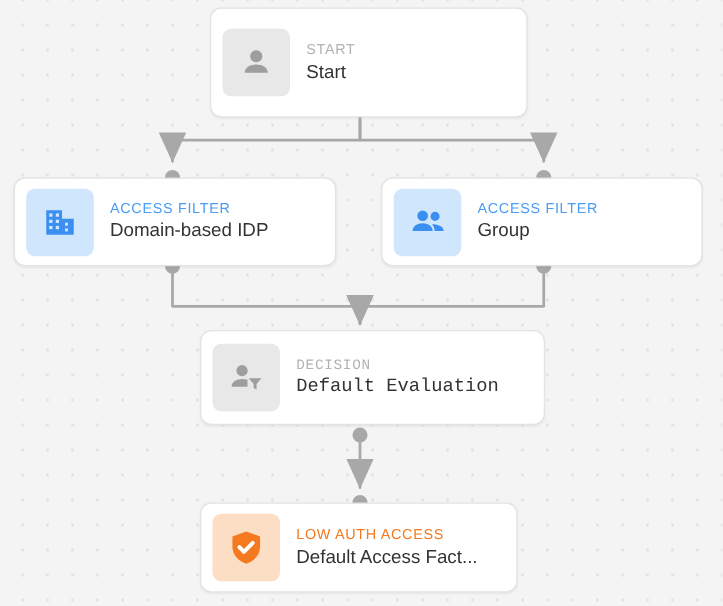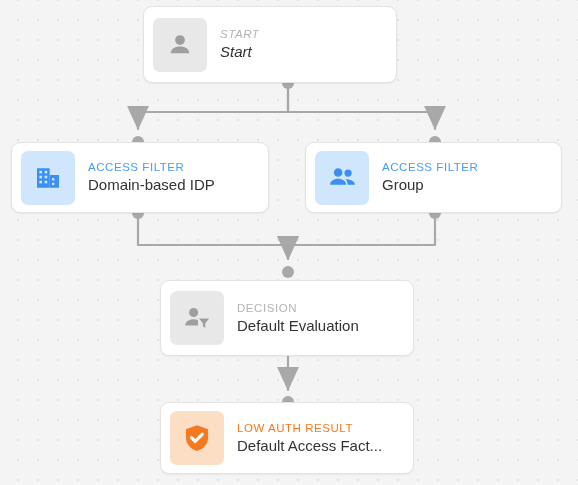--- a/index.html
+++ b/index.html
@@ -70,24 +70,24 @@
   .kicker-gray { color: #b3b3b3; }
   .kicker-blue { color: #4a9cf5; }
   .kicker-orange { color: #f4791f; }
   .node-title {
     font-size: 15px;
     color: #333333;
     line-height: 20px;
     white-space: nowrap;
   }
   
-  #node-start      { left: 143px; top: 6px;   width: 254px; height: 77px; font-style: italic; }
+  #node-start      { left: 168px; top: 6px;   width: 254px; height: 88px; }
   #node-domain     { left: 11px;  top: 142px; width: 258px; height: 71px; }
   #node-group      { left: 305px; top: 142px; width: 257px; height: 71px; }
-  #node-decision   { left: 160px; top: 280px; width: 254px; height: 76px; }
+  #node-decision   { left: 160px; top: 264px; width: 276px; height: 76px; font-family: Liberation Mono, monospace; }
   #node-result     { left: 160px; top: 402px; width: 254px; height: 72px; }
 </style>
 </head>
 <body>
 
 <div id="canvas">
 
   <svg id="edges" viewBox="0 0 578 485" xmlns="http://www.w3.org/2000/svg">
     <defs>
       <marker id="arrow" viewBox="0 0 12 10" refX="10.5" refY="5" markerWidth="12" markerHeight="10" orient="auto-start-reverse">
@@ -187,18 +187,18 @@
   </div>
 
   <div class="node" id="node-result">
     <div class="icon-box orange">
       <svg width="32" height="32" viewBox="0 0 24 24" aria-hidden="true">
         <path d="M12 2.4 20.3 5.4v6.2c0 4.6-3.3 8.6-8.3 10.1-5-1.5-8.3-5.5-8.3-10.1V5.4z" fill="#f4791f"></path>
         <path d="M7.9 11.8l2.7 2.8 5.3-5.4" fill="none" stroke="#ffffff" stroke-width="2.4" stroke-linecap="round" stroke-linejoin="round"></path>
       </svg>
     </div>
     <div class="node-text">
-      <div class="node-kicker kicker-orange">LOW AUTH RESULT</div>
+      <div class="node-kicker kicker-orange">LOW AUTH ACCESS</div>
       <div class="node-title">Default Access Fact...</div>
     </div>
   </div>
 
 </div>
 
 </body></html>

